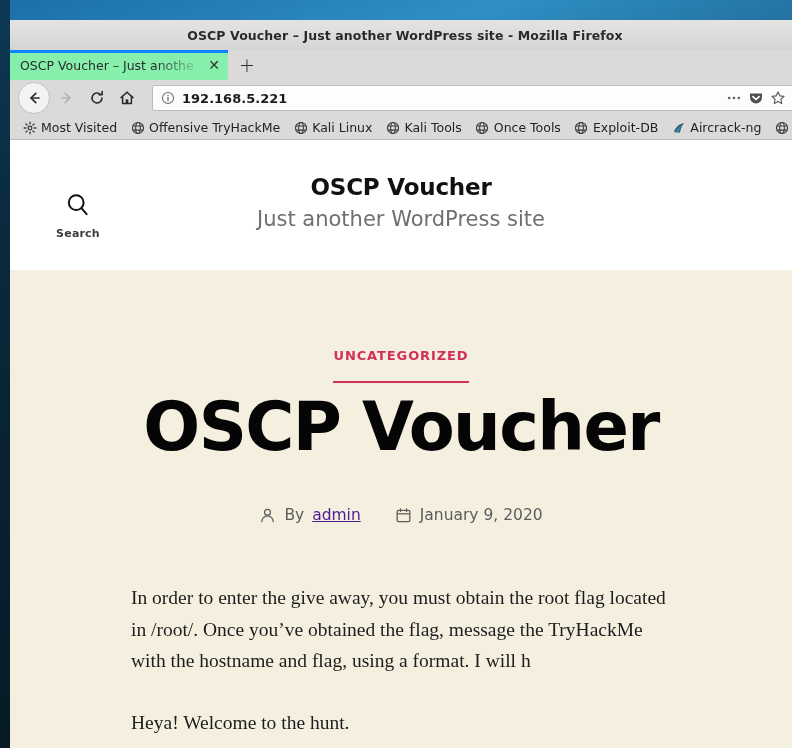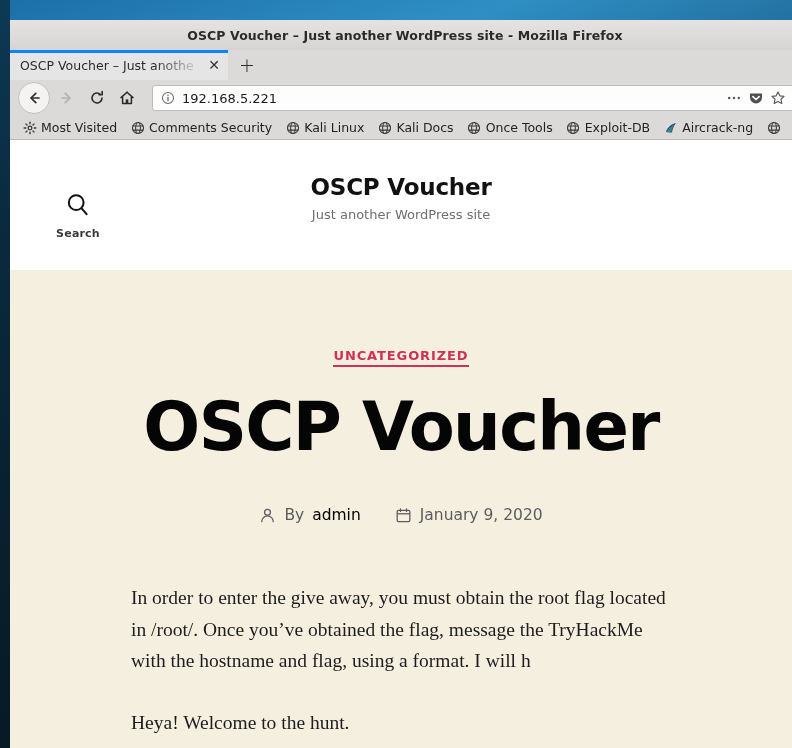--- a/index.html
+++ b/index.html
@@ -62,21 +62,21 @@
   }
   .tab {
     position: relative;
     width: 218px; height: 30px;
     background: #d4d3d1;
     display: flex; align-items: center;
     box-sizing: border-box;
     padding: 0 6px 0 10px;
   }
   .tab.active {
-    background: #e5e5e5;
+    background: #86efac;
   }
   .tab.active::before {
     content: "";
     position: absolute; left: 0; right: 0; top: 0; height: 3px;
     background: #0a84ff;
   }
   .tab-title {
     flex: 1;
     font-size: 12.5px;
     color: #2b2b2b;
@@ -134,21 +134,21 @@
     border-radius: 3px;
     display: flex; align-items: center;
     padding: 0 6px 0 8px;
     box-sizing: border-box;
   }
   #url-info { flex: none; display: flex; align-items: center; margin-right: 7px; }
   #url-text {
     flex: 1;
     font-size: 13px;
     color: #1b1b1b;
-    white-space: nowrap; overflow: hidden;
+    white-space: nowrap; overflow: hidden; font-weight: bold;
   }
   .url-action {
     flex: none; width: 22px; height: 22px;
     display: flex; align-items: center; justify-content: center;
   }
 
   
   #bookmarks {
     height: 24px;
     background: #dbdad8;
@@ -210,21 +210,21 @@
   }
   #site-title {
     font-size: 23px;
     font-weight: bold;
     color: #111111;
     letter-spacing: -0.2px;
     margin: 0;
   }
   #site-tagline {
     margin-top: 7px;
-    font-size: 13px;
+    font-size: 21px;
     color: #6f6f6f;
   }
 
   #post-area {
     background: #f5efe0;
     position: absolute;
     left: 0; right: 0; top: 130px; bottom: 0;
   }
   #entry-header {
     padding-top: 78px;
@@ -232,21 +232,21 @@
   }
   #cat-links {
     font-size: 13px;
     font-weight: bold;
     letter-spacing: 0.9px;
     color: #d1305a;
   }
   #cat-link {
     color: #d1305a;
     border-bottom: 2px solid #d1305a;
-    padding-bottom: 2px;
+    padding-bottom: 18px;
   }
   #entry-title {
     margin-top: 30px;
     font-size: 67px;
     line-height: 1.02;
     font-weight: bold;
     color: #050505;
     letter-spacing: -1.6px;
   }
   #entry-meta {
@@ -257,21 +257,21 @@
     gap: 34px;
     font-size: 15.5px;
     color: #5c5c5c;
   }
   .meta-item {
     display: flex; align-items: center; gap: 8px;
     white-space: nowrap;
   }
   .meta-icon { display: flex; align-items: center; flex: none; }
   .meta-prefix { color: #5c5c5c; }
-  .meta-strong { color: #000000; }
+  .meta-strong { color: #4c1d95; text-decoration: underline; }
 
   #entry-content {
     margin: 58px auto 0 auto;
     width: 540px;
     font-family: "Liberation Serif", "DejaVu Serif", serif;
     font-size: 19.5px;
     line-height: 1.62;
     color: #1d1d1d;
   }
   #entry-content p { margin: 0 0 30px 0; }
@@ -384,21 +384,21 @@
       </div>
 
       <div class="bm">
         <span class="bm-icon">
           <svg width="14" height="14" viewBox="0 0 16 16">
             <circle cx="8" cy="8" r="6.3" fill="none" stroke="#3a3a3a" stroke-width="1.3"></circle>
             <ellipse cx="8" cy="8" rx="2.7" ry="6.3" fill="none" stroke="#3a3a3a" stroke-width="1.2"></ellipse>
             <path d="M1.9 5.6 H14.1 M1.9 10.4 H14.1" stroke="#3a3a3a" stroke-width="1.2"></path>
           </svg>
         </span>
-        <span class="bm-label">Comments Security</span>
+        <span class="bm-label">Offensive TryHackMe</span>
       </div>
 
       <div class="bm">
         <span class="bm-icon">
           <svg width="14" height="14" viewBox="0 0 16 16">
             <circle cx="8" cy="8" r="6.3" fill="none" stroke="#3a3a3a" stroke-width="1.3"></circle>
             <ellipse cx="8" cy="8" rx="2.7" ry="6.3" fill="none" stroke="#3a3a3a" stroke-width="1.2"></ellipse>
             <path d="M1.9 5.6 H14.1 M1.9 10.4 H14.1" stroke="#3a3a3a" stroke-width="1.2"></path>
           </svg>
         </span>
@@ -406,21 +406,21 @@
       </div>
 
       <div class="bm">
         <span class="bm-icon">
           <svg width="14" height="14" viewBox="0 0 16 16">
             <circle cx="8" cy="8" r="6.3" fill="none" stroke="#3a3a3a" stroke-width="1.3"></circle>
             <ellipse cx="8" cy="8" rx="2.7" ry="6.3" fill="none" stroke="#3a3a3a" stroke-width="1.2"></ellipse>
             <path d="M1.9 5.6 H14.1 M1.9 10.4 H14.1" stroke="#3a3a3a" stroke-width="1.2"></path>
           </svg>
         </span>
-        <span class="bm-label">Kali Docs</span>
+        <span class="bm-label">Kali Tools</span>
       </div>
 
       <div class="bm">
         <span class="bm-icon">
           <svg width="14" height="14" viewBox="0 0 16 16">
             <circle cx="8" cy="8" r="6.3" fill="none" stroke="#3a3a3a" stroke-width="1.3"></circle>
             <ellipse cx="8" cy="8" rx="2.7" ry="6.3" fill="none" stroke="#3a3a3a" stroke-width="1.2"></ellipse>
             <path d="M1.9 5.6 H14.1 M1.9 10.4 H14.1" stroke="#3a3a3a" stroke-width="1.2"></path>
           </svg>
         </span>

